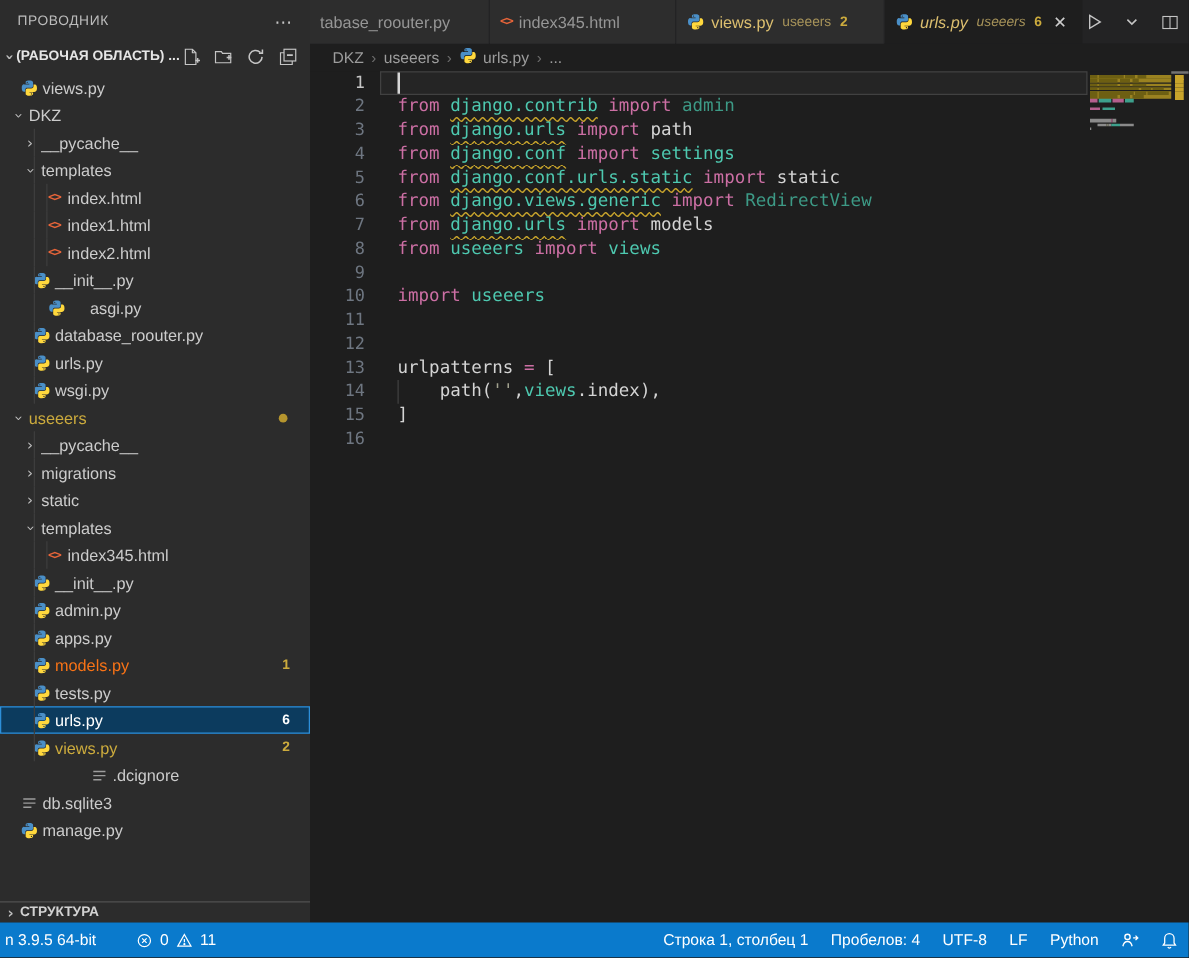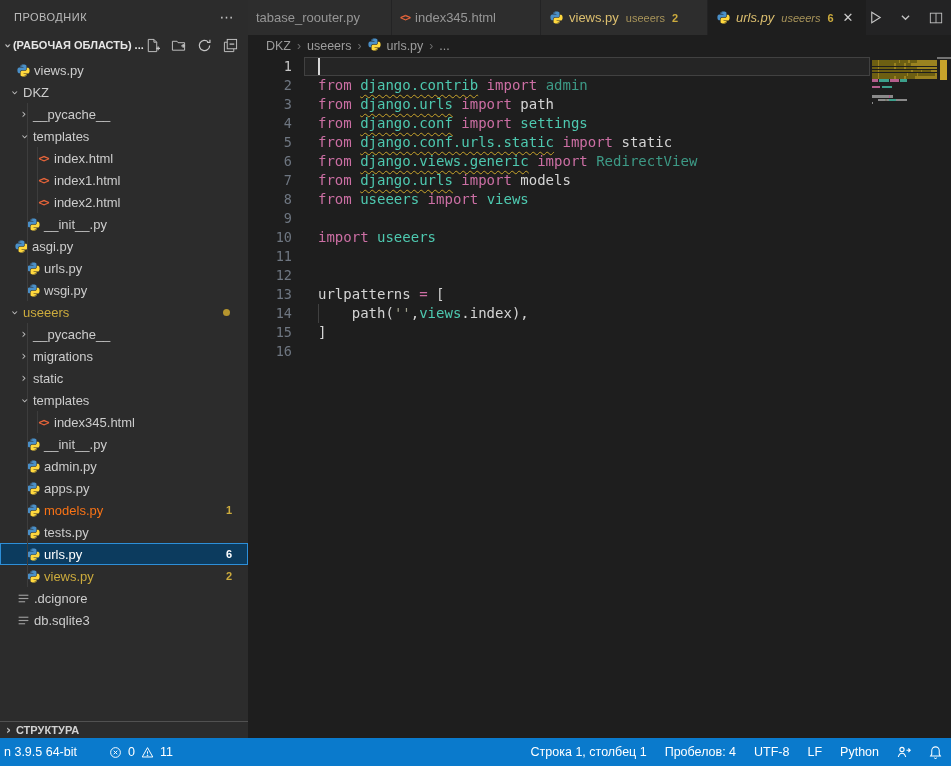--- a/index.html
+++ b/index.html
@@ -207,29 +207,39 @@
         <div class="trow" style="padding-left: 24px;">
           <span class="guide" style="left: 27px;"></span>
           <span class="ficon">
             <svg width="15" height="15" viewBox="0 0 32 32">
               <path fill="#4a8fc7" d="M15.8 3c-6.5 0-6.1 2.8-6.1 2.8v2.9h6.2v.9H7.3S3 9.1 3 15.7s3.7 6.3 3.7 6.3h2.2v-3s-.1-3.7 3.7-3.7h6.2s3.5.1 3.5-3.4V6.4S22.9 3 15.8 3zm-3.4 2a1.1 1.1 0 1 1 0 2.2 1.1 1.1 0 0 1 0-2.2z"></path>
               <path fill="#ffd83d" d="M16.2 29c6.5 0 6.1-2.8 6.1-2.8v-2.9h-6.2v-.9h8.6S29 22.9 29 16.3 25.3 10 25.3 10h-2.2v3s.1 3.7-3.7 3.7h-6.2s-3.5-.1-3.5 3.4v5.5S9.1 29 16.2 29zm3.4-2a1.1 1.1 0 1 1 0-2.2 1.1 1.1 0 0 1 0 2.2z"></path>
             </svg>
           </span>
           <span class="lbl">__init__.py</span>
         </div>
-        <div class="trow" style="padding-left: 12px;">
+        <div class="trow" style="padding-left: 36px; gap: 16px;">
           <span class="guide" style="left: 27px;"></span>
           <span class="ficon">
             <svg width="15" height="15" viewBox="0 0 32 32">
               <path fill="#4a8fc7" d="M15.8 3c-6.5 0-6.1 2.8-6.1 2.8v2.9h6.2v.9H7.3S3 9.1 3 15.7s3.7 6.3 3.7 6.3h2.2v-3s-.1-3.7 3.7-3.7h6.2s3.5.1 3.5-3.4V6.4S22.9 3 15.8 3zm-3.4 2a1.1 1.1 0 1 1 0 2.2 1.1 1.1 0 0 1 0-2.2z"></path>
               <path fill="#ffd83d" d="M16.2 29c6.5 0 6.1-2.8 6.1-2.8v-2.9h-6.2v-.9h8.6S29 22.9 29 16.3 25.3 10 25.3 10h-2.2v3s.1 3.7-3.7 3.7h-6.2s-3.5-.1-3.5 3.4v5.5S9.1 29 16.2 29zm3.4-2a1.1 1.1 0 1 1 0-2.2 1.1 1.1 0 0 1 0 2.2z"></path>
             </svg>
           </span>
           <span class="lbl">asgi.py</span>
+        </div>
+        <div class="trow" style="padding-left: 24px;">
+          <span class="guide" style="left: 27px;"></span>
+          <span class="ficon">
+            <svg width="15" height="15" viewBox="0 0 32 32">
+              <path fill="#4a8fc7" d="M15.8 3c-6.5 0-6.1 2.8-6.1 2.8v2.9h6.2v.9H7.3S3 9.1 3 15.7s3.7 6.3 3.7 6.3h2.2v-3s-.1-3.7 3.7-3.7h6.2s3.5.1 3.5-3.4V6.4S22.9 3 15.8 3zm-3.4 2a1.1 1.1 0 1 1 0 2.2 1.1 1.1 0 0 1 0-2.2z"></path>
+              <path fill="#ffd83d" d="M16.2 29c6.5 0 6.1-2.8 6.1-2.8v-2.9h-6.2v-.9h8.6S29 22.9 29 16.3 25.3 10 25.3 10h-2.2v3s.1 3.7-3.7 3.7h-6.2s-3.5-.1-3.5 3.4v5.5S9.1 29 16.2 29zm3.4-2a1.1 1.1 0 1 1 0-2.2 1.1 1.1 0 0 1 0 2.2z"></path>
+            </svg>
+          </span>
+          <span class="lbl">database_roouter.py</span>
         </div>
         <div class="trow" style="padding-left: 24px;">
           <span class="guide" style="left: 27px;"></span>
           <span class="ficon">
             <svg width="15" height="15" viewBox="0 0 32 32">
               <path fill="#4a8fc7" d="M15.8 3c-6.5 0-6.1 2.8-6.1 2.8v2.9h6.2v.9H7.3S3 9.1 3 15.7s3.7 6.3 3.7 6.3h2.2v-3s-.1-3.7 3.7-3.7h6.2s3.5.1 3.5-3.4V6.4S22.9 3 15.8 3zm-3.4 2a1.1 1.1 0 1 1 0 2.2 1.1 1.1 0 0 1 0-2.2z"></path>
               <path fill="#ffd83d" d="M16.2 29c6.5 0 6.1-2.8 6.1-2.8v-2.9h-6.2v-.9h8.6S29 22.9 29 16.3 25.3 10 25.3 10h-2.2v3s.1 3.7-3.7 3.7h-6.2s-3.5-.1-3.5 3.4v5.5S9.1 29 16.2 29zm3.4-2a1.1 1.1 0 1 1 0-2.2 1.1 1.1 0 0 1 0 2.2z"></path>
             </svg>
           </span>
           <span class="lbl">urls.py</span>
@@ -353,21 +363,21 @@
           <span class="guide" style="left: 27px;"></span>
           <span class="ficon">
             <svg width="15" height="15" viewBox="0 0 32 32">
               <path fill="#4a8fc7" d="M15.8 3c-6.5 0-6.1 2.8-6.1 2.8v2.9h6.2v.9H7.3S3 9.1 3 15.7s3.7 6.3 3.7 6.3h2.2v-3s-.1-3.7 3.7-3.7h6.2s3.5.1 3.5-3.4V6.4S22.9 3 15.8 3zm-3.4 2a1.1 1.1 0 1 1 0 2.2 1.1 1.1 0 0 1 0-2.2z"></path>
               <path fill="#ffd83d" d="M16.2 29c6.5 0 6.1-2.8 6.1-2.8v-2.9h-6.2v-.9h8.6S29 22.9 29 16.3 25.3 10 25.3 10h-2.2v3s.1 3.7-3.7 3.7h-6.2s-3.5-.1-3.5 3.4v5.5S9.1 29 16.2 29zm3.4-2a1.1 1.1 0 1 1 0-2.2 1.1 1.1 0 0 1 0 2.2z"></path>
             </svg>
           </span>
           <span class="lbl" style="color: rgb(204, 171, 61);">views.py</span>
           <span class="badge">2</span>
         </div>
-        <div class="trow" style="padding-left: 14px;">
+        <div class="trow" style="padding-left: 26px; margin-left: 44px;">
           <span class="ficon">
             <svg width="13" height="13" viewBox="0 0 16 16">
               <g stroke="#9d9d9d" stroke-width="1.4">
                 <line x1="2" y1="4" x2="14" y2="4"></line>
                 <line x1="2" y1="8" x2="14" y2="8"></line>
                 <line x1="2" y1="12" x2="10" y2="12"></line>
               </g>
             </svg>
           </span>
           <span class="lbl">.dcignore</span>
@@ -376,20 +386,29 @@
           <span class="ficon">
             <svg width="13" height="13" viewBox="0 0 16 16">
               <g stroke="#9d9d9d" stroke-width="1.4">
                 <line x1="2" y1="4" x2="14" y2="4"></line>
                 <line x1="2" y1="8" x2="14" y2="8"></line>
                 <line x1="2" y1="12" x2="10" y2="12"></line>
               </g>
             </svg>
           </span>
           <span class="lbl">db.sqlite3</span>
+        </div>
+        <div class="trow" style="padding-left: 14px;">
+          <span class="ficon">
+            <svg width="15" height="15" viewBox="0 0 32 32">
+              <path fill="#4a8fc7" d="M15.8 3c-6.5 0-6.1 2.8-6.1 2.8v2.9h6.2v.9H7.3S3 9.1 3 15.7s3.7 6.3 3.7 6.3h2.2v-3s-.1-3.7 3.7-3.7h6.2s3.5.1 3.5-3.4V6.4S22.9 3 15.8 3zm-3.4 2a1.1 1.1 0 1 1 0 2.2 1.1 1.1 0 0 1 0-2.2z"></path>
+              <path fill="#ffd83d" d="M16.2 29c6.5 0 6.1-2.8 6.1-2.8v-2.9h-6.2v-.9h8.6S29 22.9 29 16.3 25.3 10 25.3 10h-2.2v3s.1 3.7-3.7 3.7h-6.2s-3.5-.1-3.5 3.4v5.5S9.1 29 16.2 29zm3.4-2a1.1 1.1 0 1 1 0-2.2 1.1 1.1 0 0 1 0 2.2z"></path>
+            </svg>
+          </span>
+          <span class="lbl">manage.py</span>
         </div>
       </div>
     <div id="outline-header">
       <span class="chev">›</span>
       <span>СТРУКТУРА</span>
     </div>
   </aside>
 
   <main id="main">
     <div id="tabbar">

